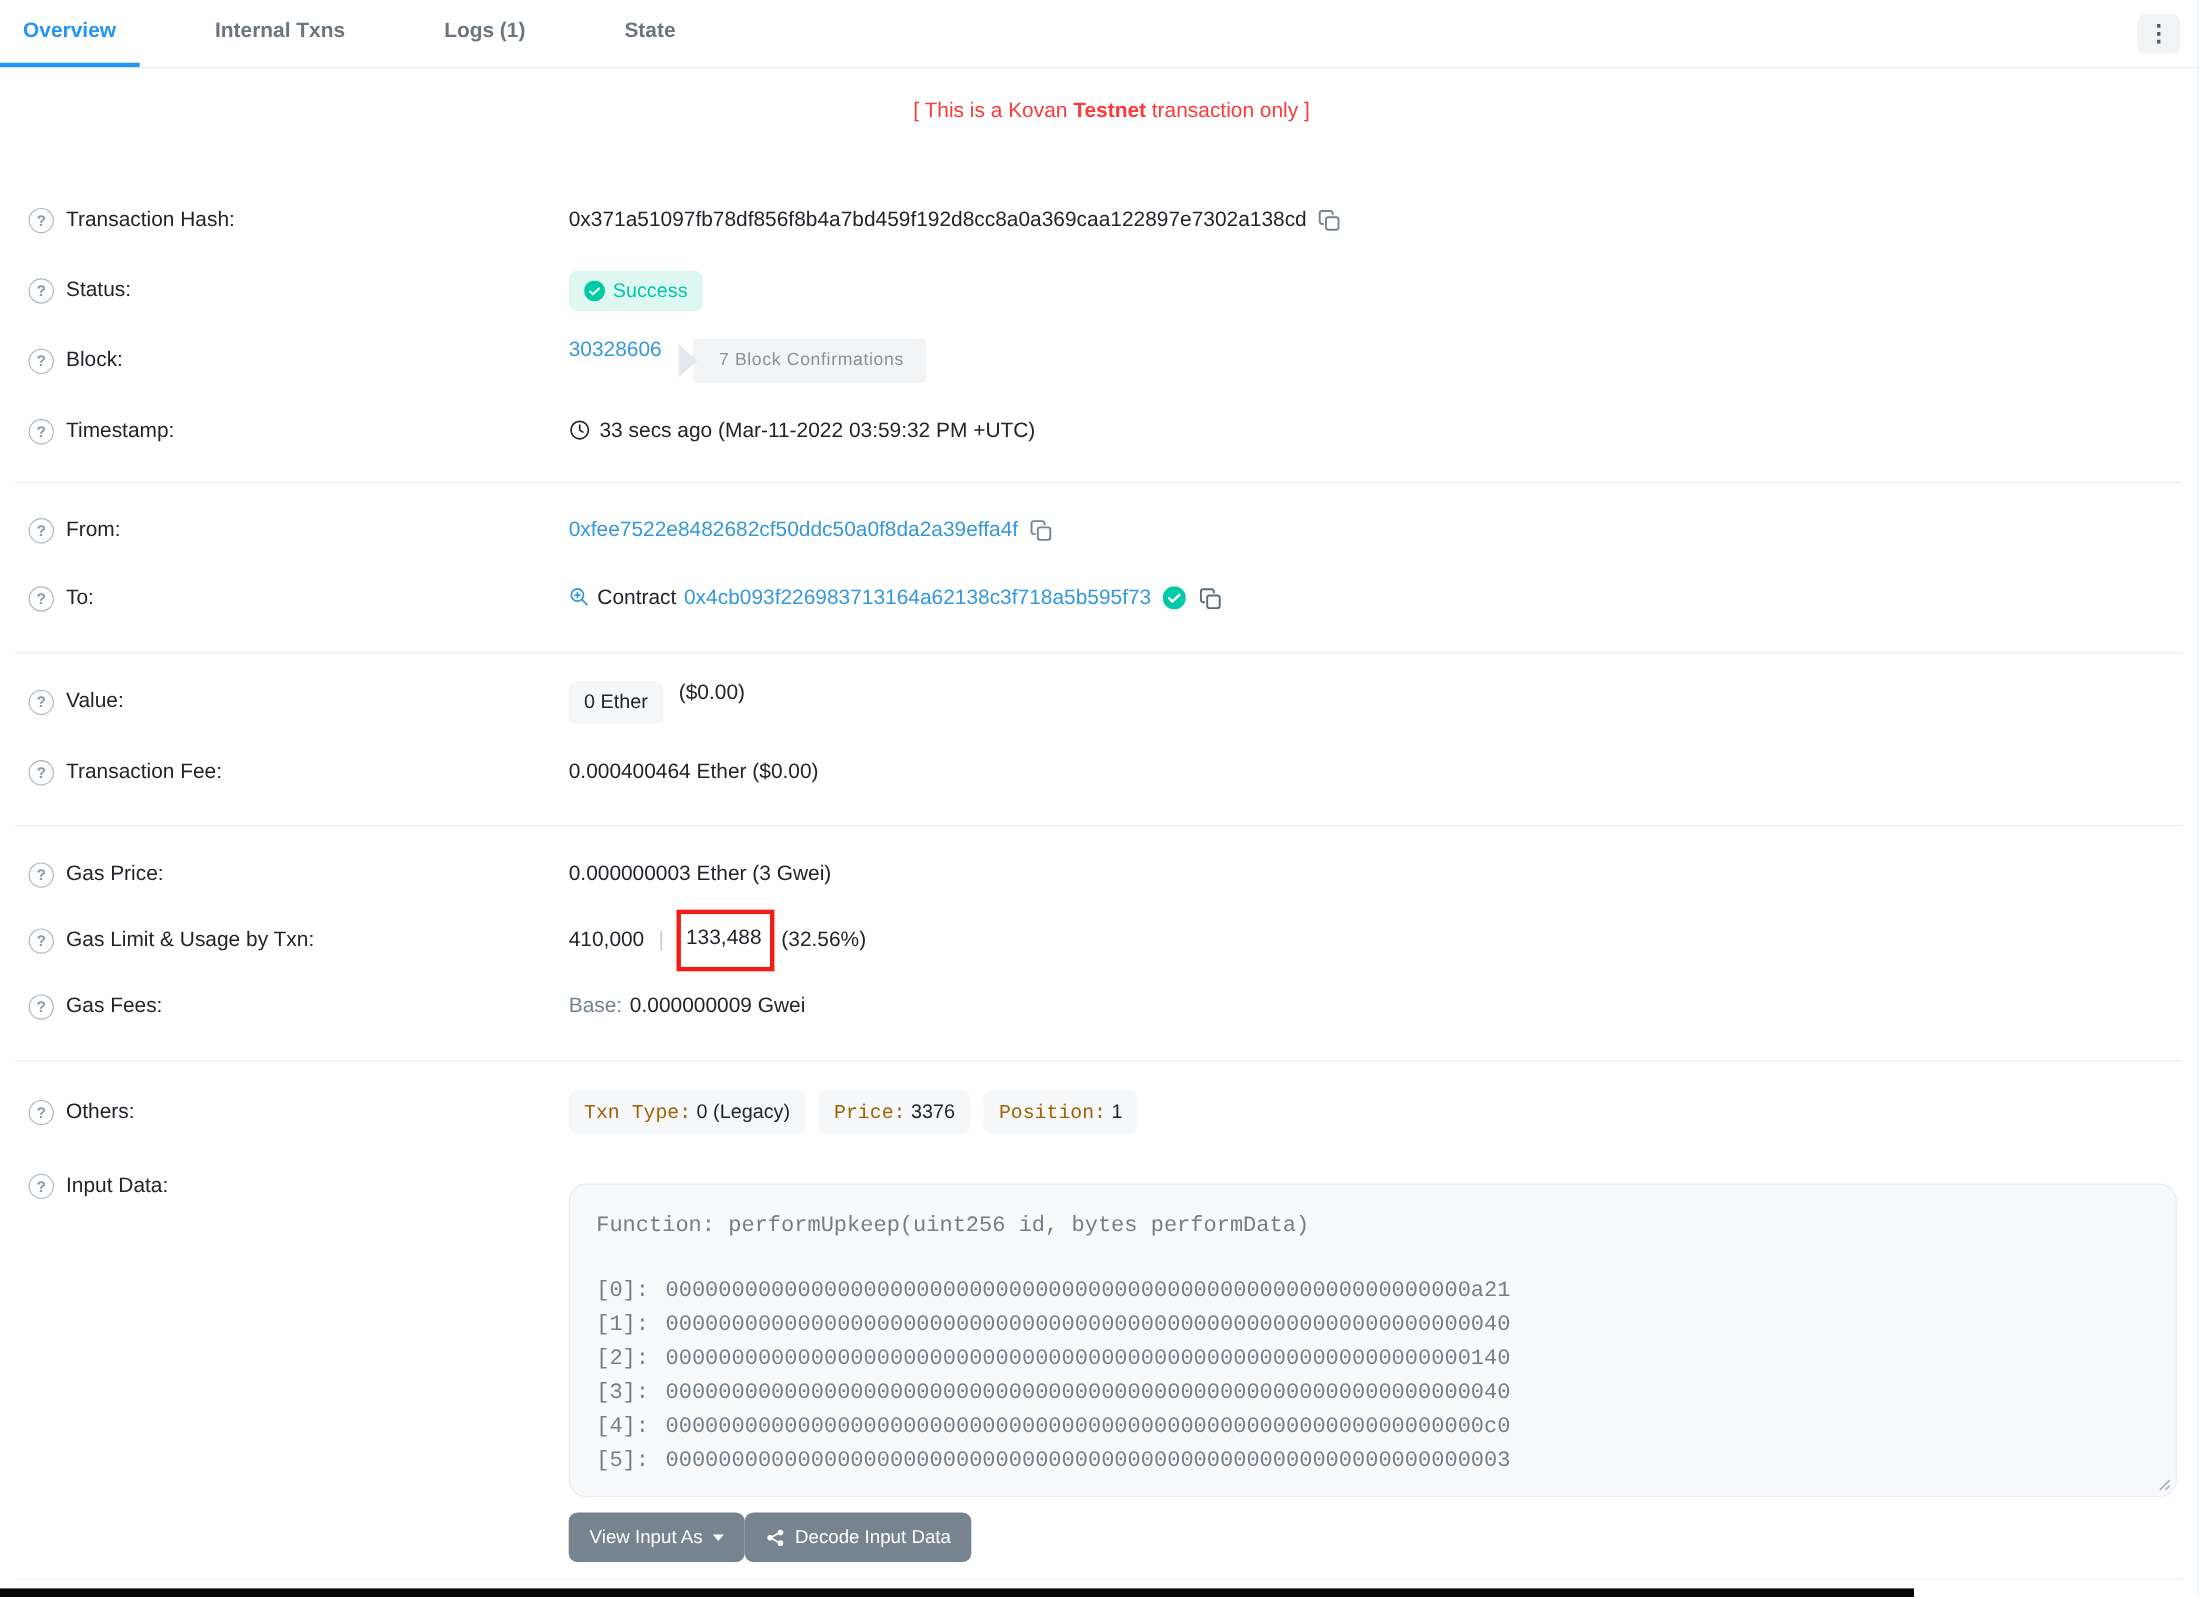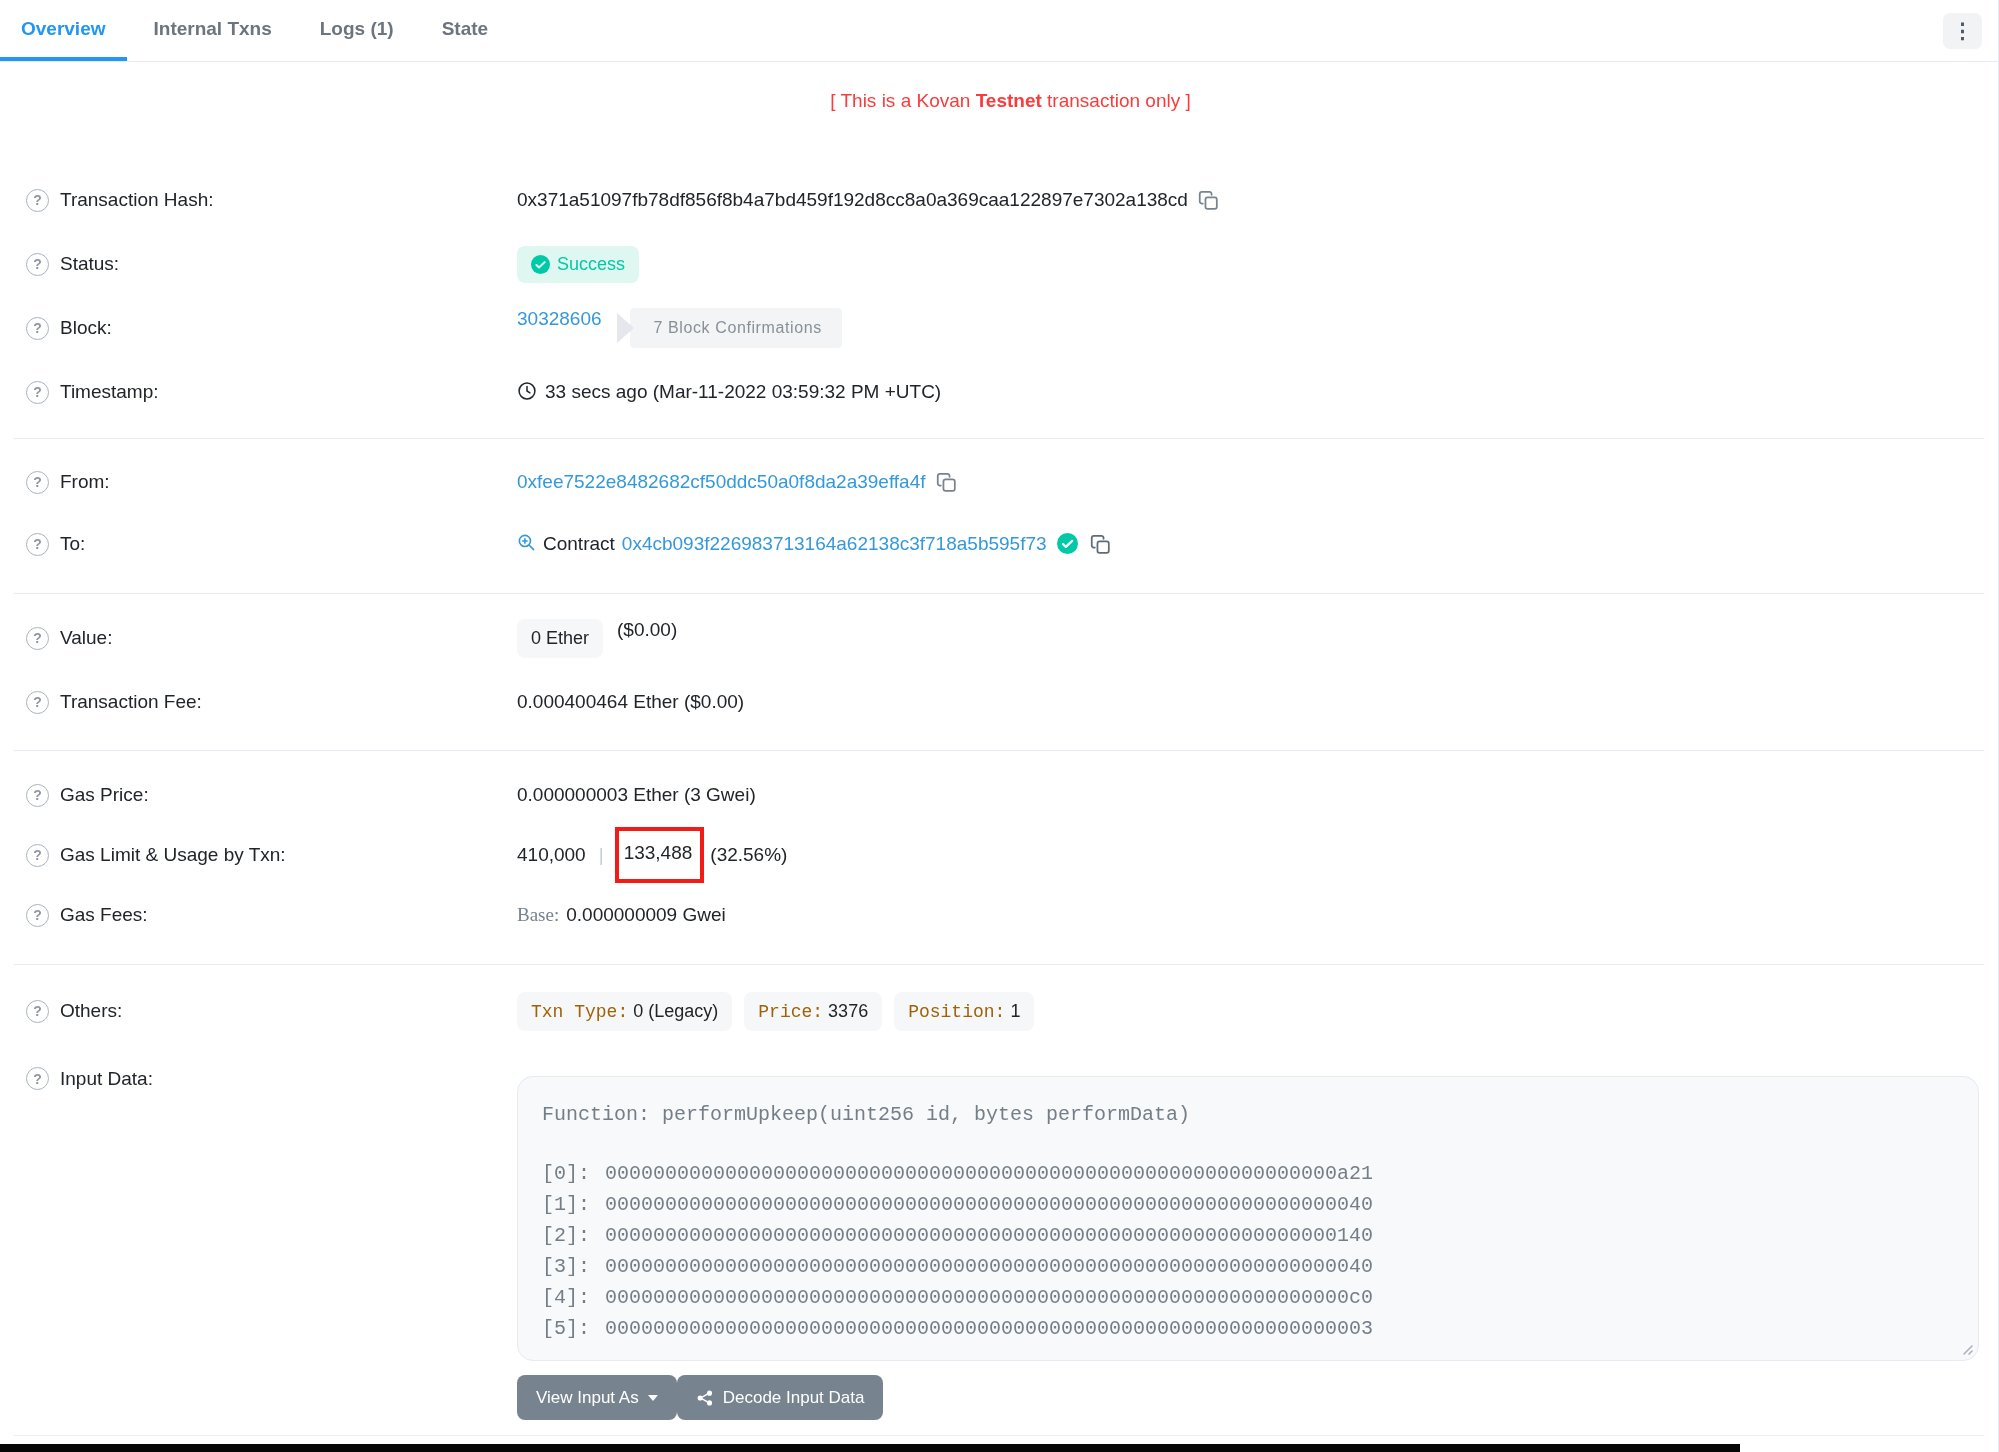--- a/index.html
+++ b/index.html
@@ -4,21 +4,21 @@
 <style>
   * { margin:0; padding:0; box-sizing:border-box; }
   html,body { background:#ffffff; }
   body { font-family:"Liberation Sans", sans-serif; color:#1e2022; }
   .page { position:relative; width:1999px; height:1452px; background:#fff; overflow:hidden;
           border-right:1px solid #e7eaf3; }
 
   
   .tabbar { height:62px; border-bottom:1px solid #e7eaf3; display:flex; align-items:stretch;
             justify-content:space-between; padding-right:16px; }
-  .tabs { display:flex; }
+  .tabs { display:flex;gap:42px; }
   .tab { padding:0 21px; display:flex; align-items:center; font-size:19px; font-weight:700;
          color:#6c757d; cursor:pointer; border-bottom:4px solid transparent; margin-right:6px; }
   .tab.active { color:#2196f3; border-bottom-color:#2196f3; }
   .kebab { align-self:center; width:39px; height:36px; background:#f1f3f5; border:none; border-radius:7px;
            color:#4b5a68; font-size:21px; font-weight:700; line-height:36px; cursor:pointer; }
 
   
   .warning { padding:28px 0 0 23px; font-size:19px; color:#fb3b3b; height:84px;text-align:center; }
 
   
@@ -50,21 +50,21 @@
                 color:#878f98; font-size:16px; letter-spacing:.6px; padding:11px 20px 11px 24px; }
   .conf-badge::before { content:""; position:absolute; left:-13px; top:50%; transform:translateY(-50%);
                 border-left:17px solid #e4e7eb; border-top:15px solid transparent; border-bottom:15px solid transparent; }
 
   
   .chip { background:#f6f7f8; border-radius:8px; padding:9px 14px; font-size:18px; color:#212529; }
   .chip .chip-label { color:#a16207;font-family:Liberation Mono, monospace; }
   .chip + .chip { margin-left:12px; }
 
   .sep { color:#c7ced5; margin:0 13px; }
-  .gray { color:#77838f;font-family:Liberation Serif, serif; }
+  .gray { color:#77838f; }
 
   
   .red-box { display:inline-block; border:4px solid #f21b16; padding:11px 8px 11px 5px; margin:-17px 0 -17px -2px; }
 
   
   .row-input { display:flex; align-items:flex-start; padding-left:26px; padding-top:24px; }
   .input-col { flex:1; margin-right:19px; }
   .input-box { position:relative; margin-top:9px; height:285px; overflow:hidden; background:#f8f9fa;
                border:1px solid #e7eaf3; border-radius:16px; padding:22px 24px;
                font-family:"Liberation Mono","DejaVu Sans Mono",monospace; font-size:20px; color:#747e88; }

